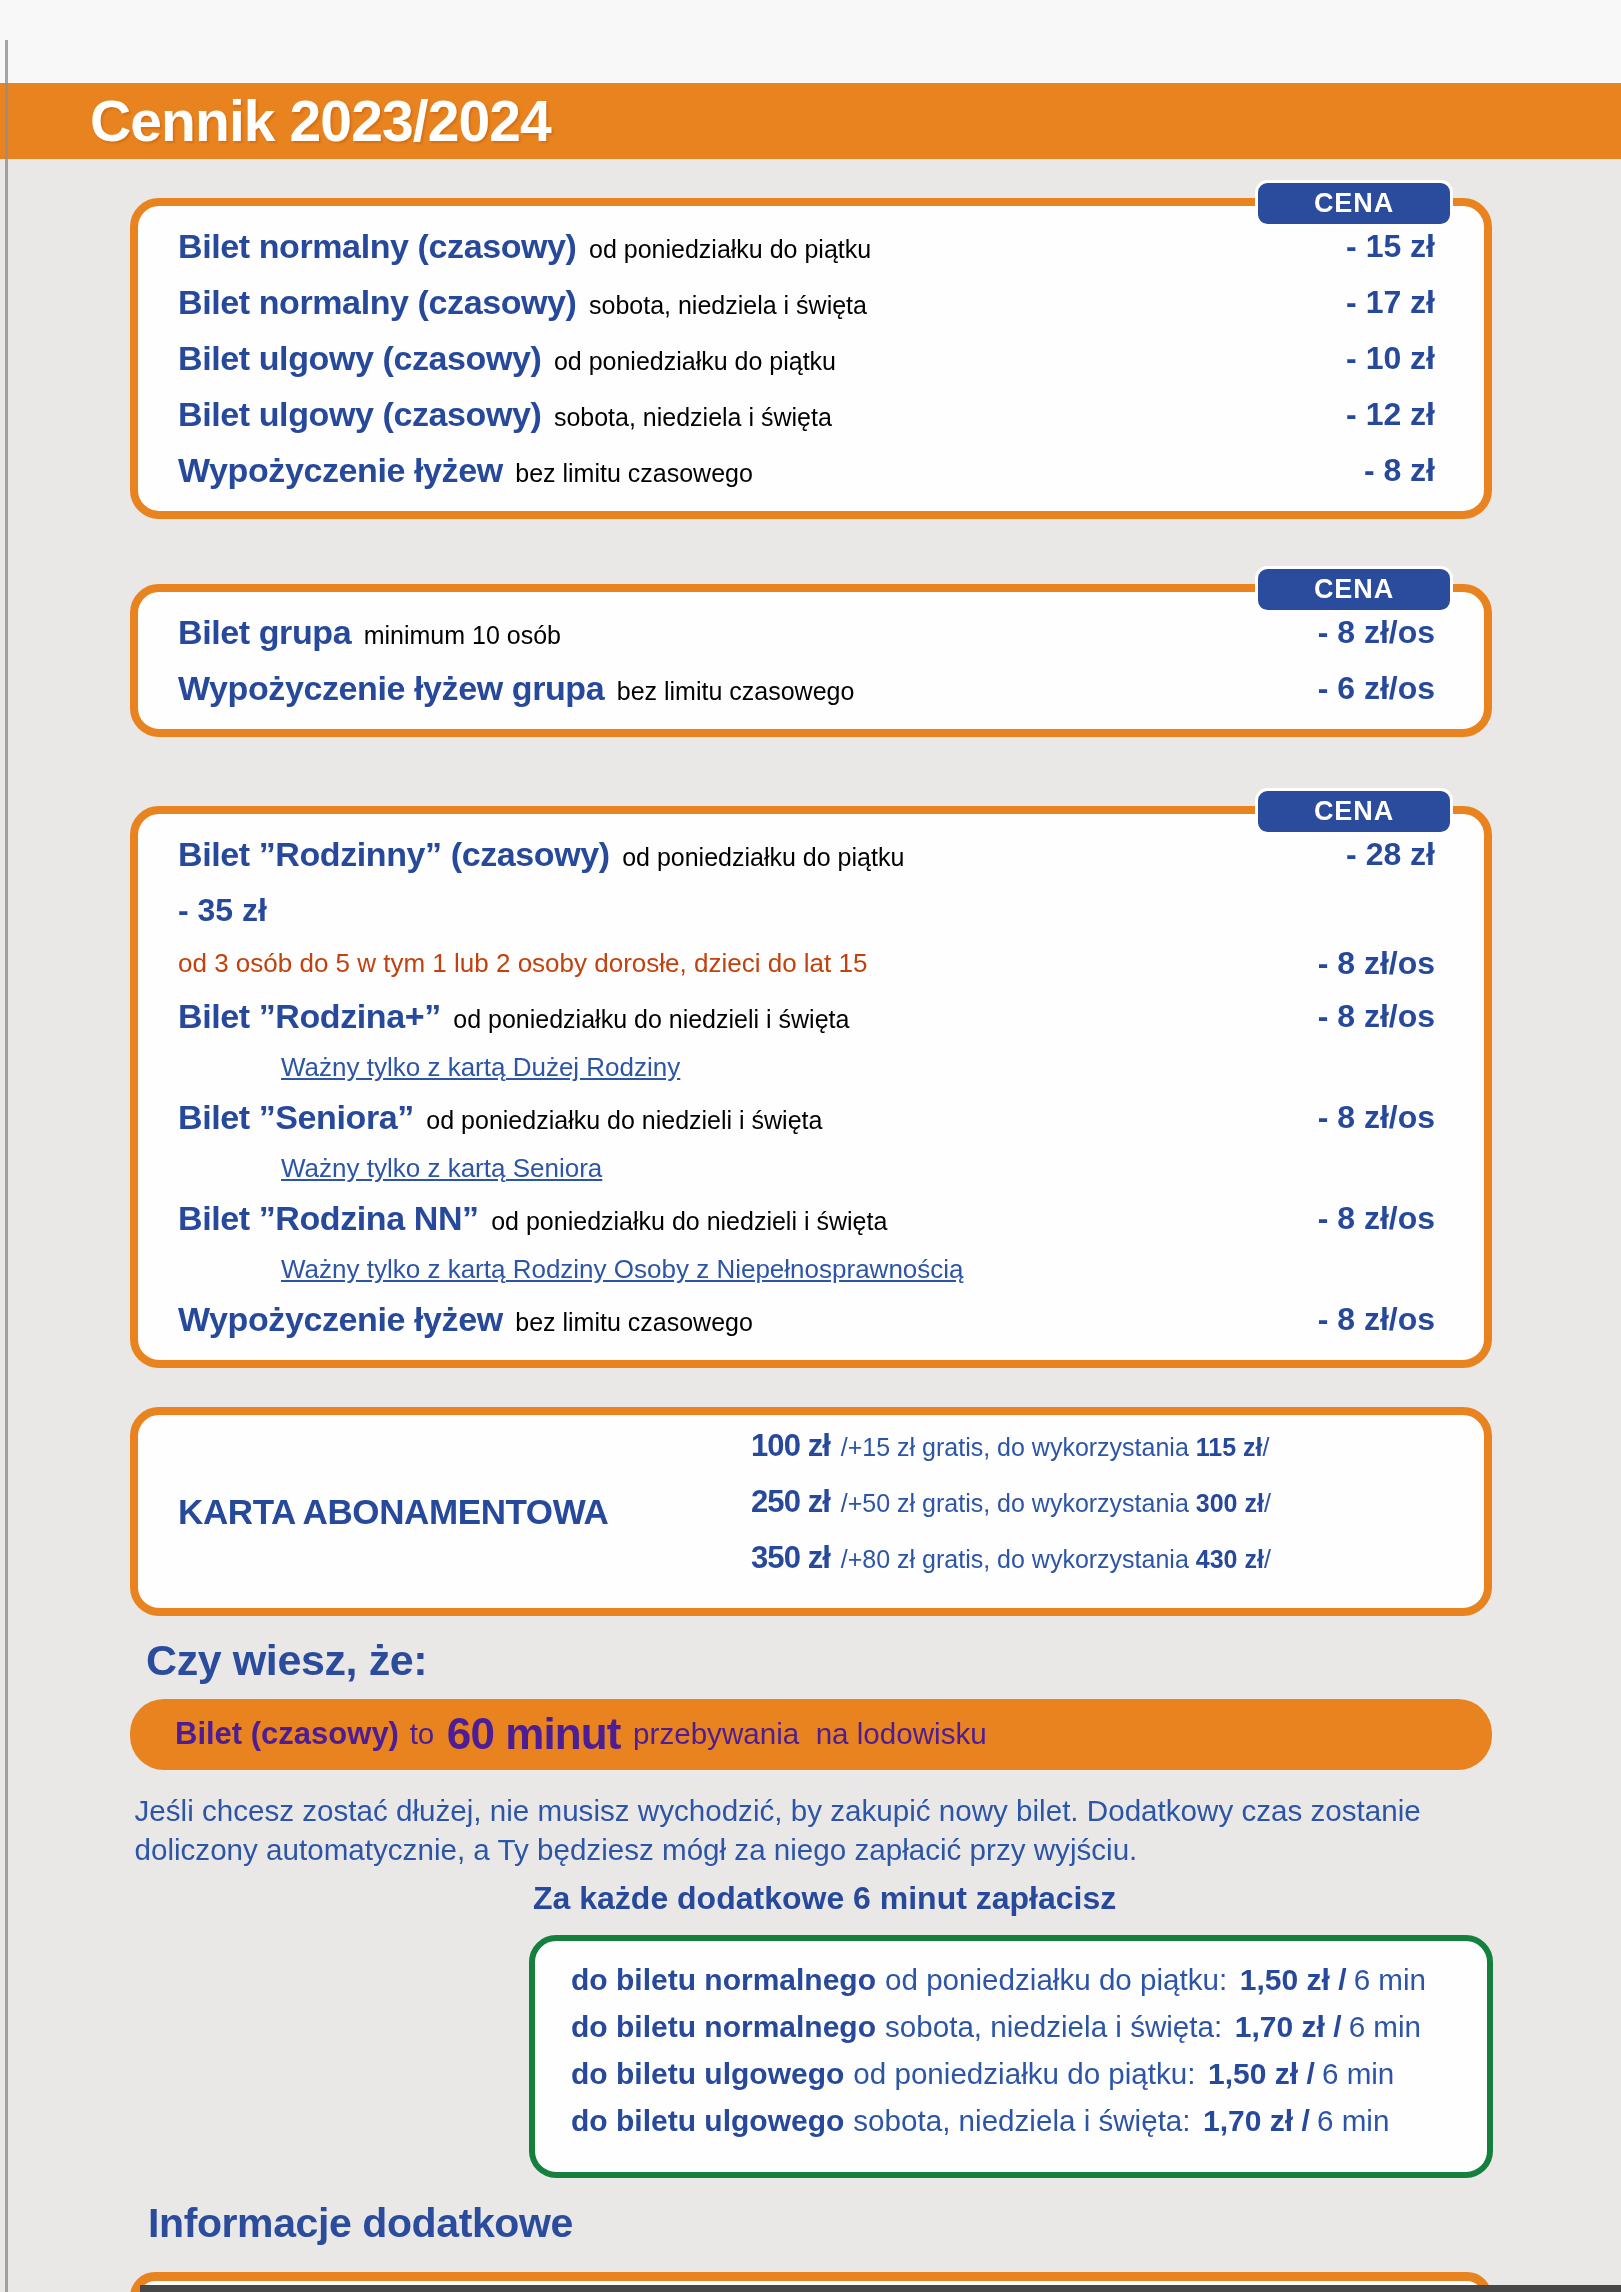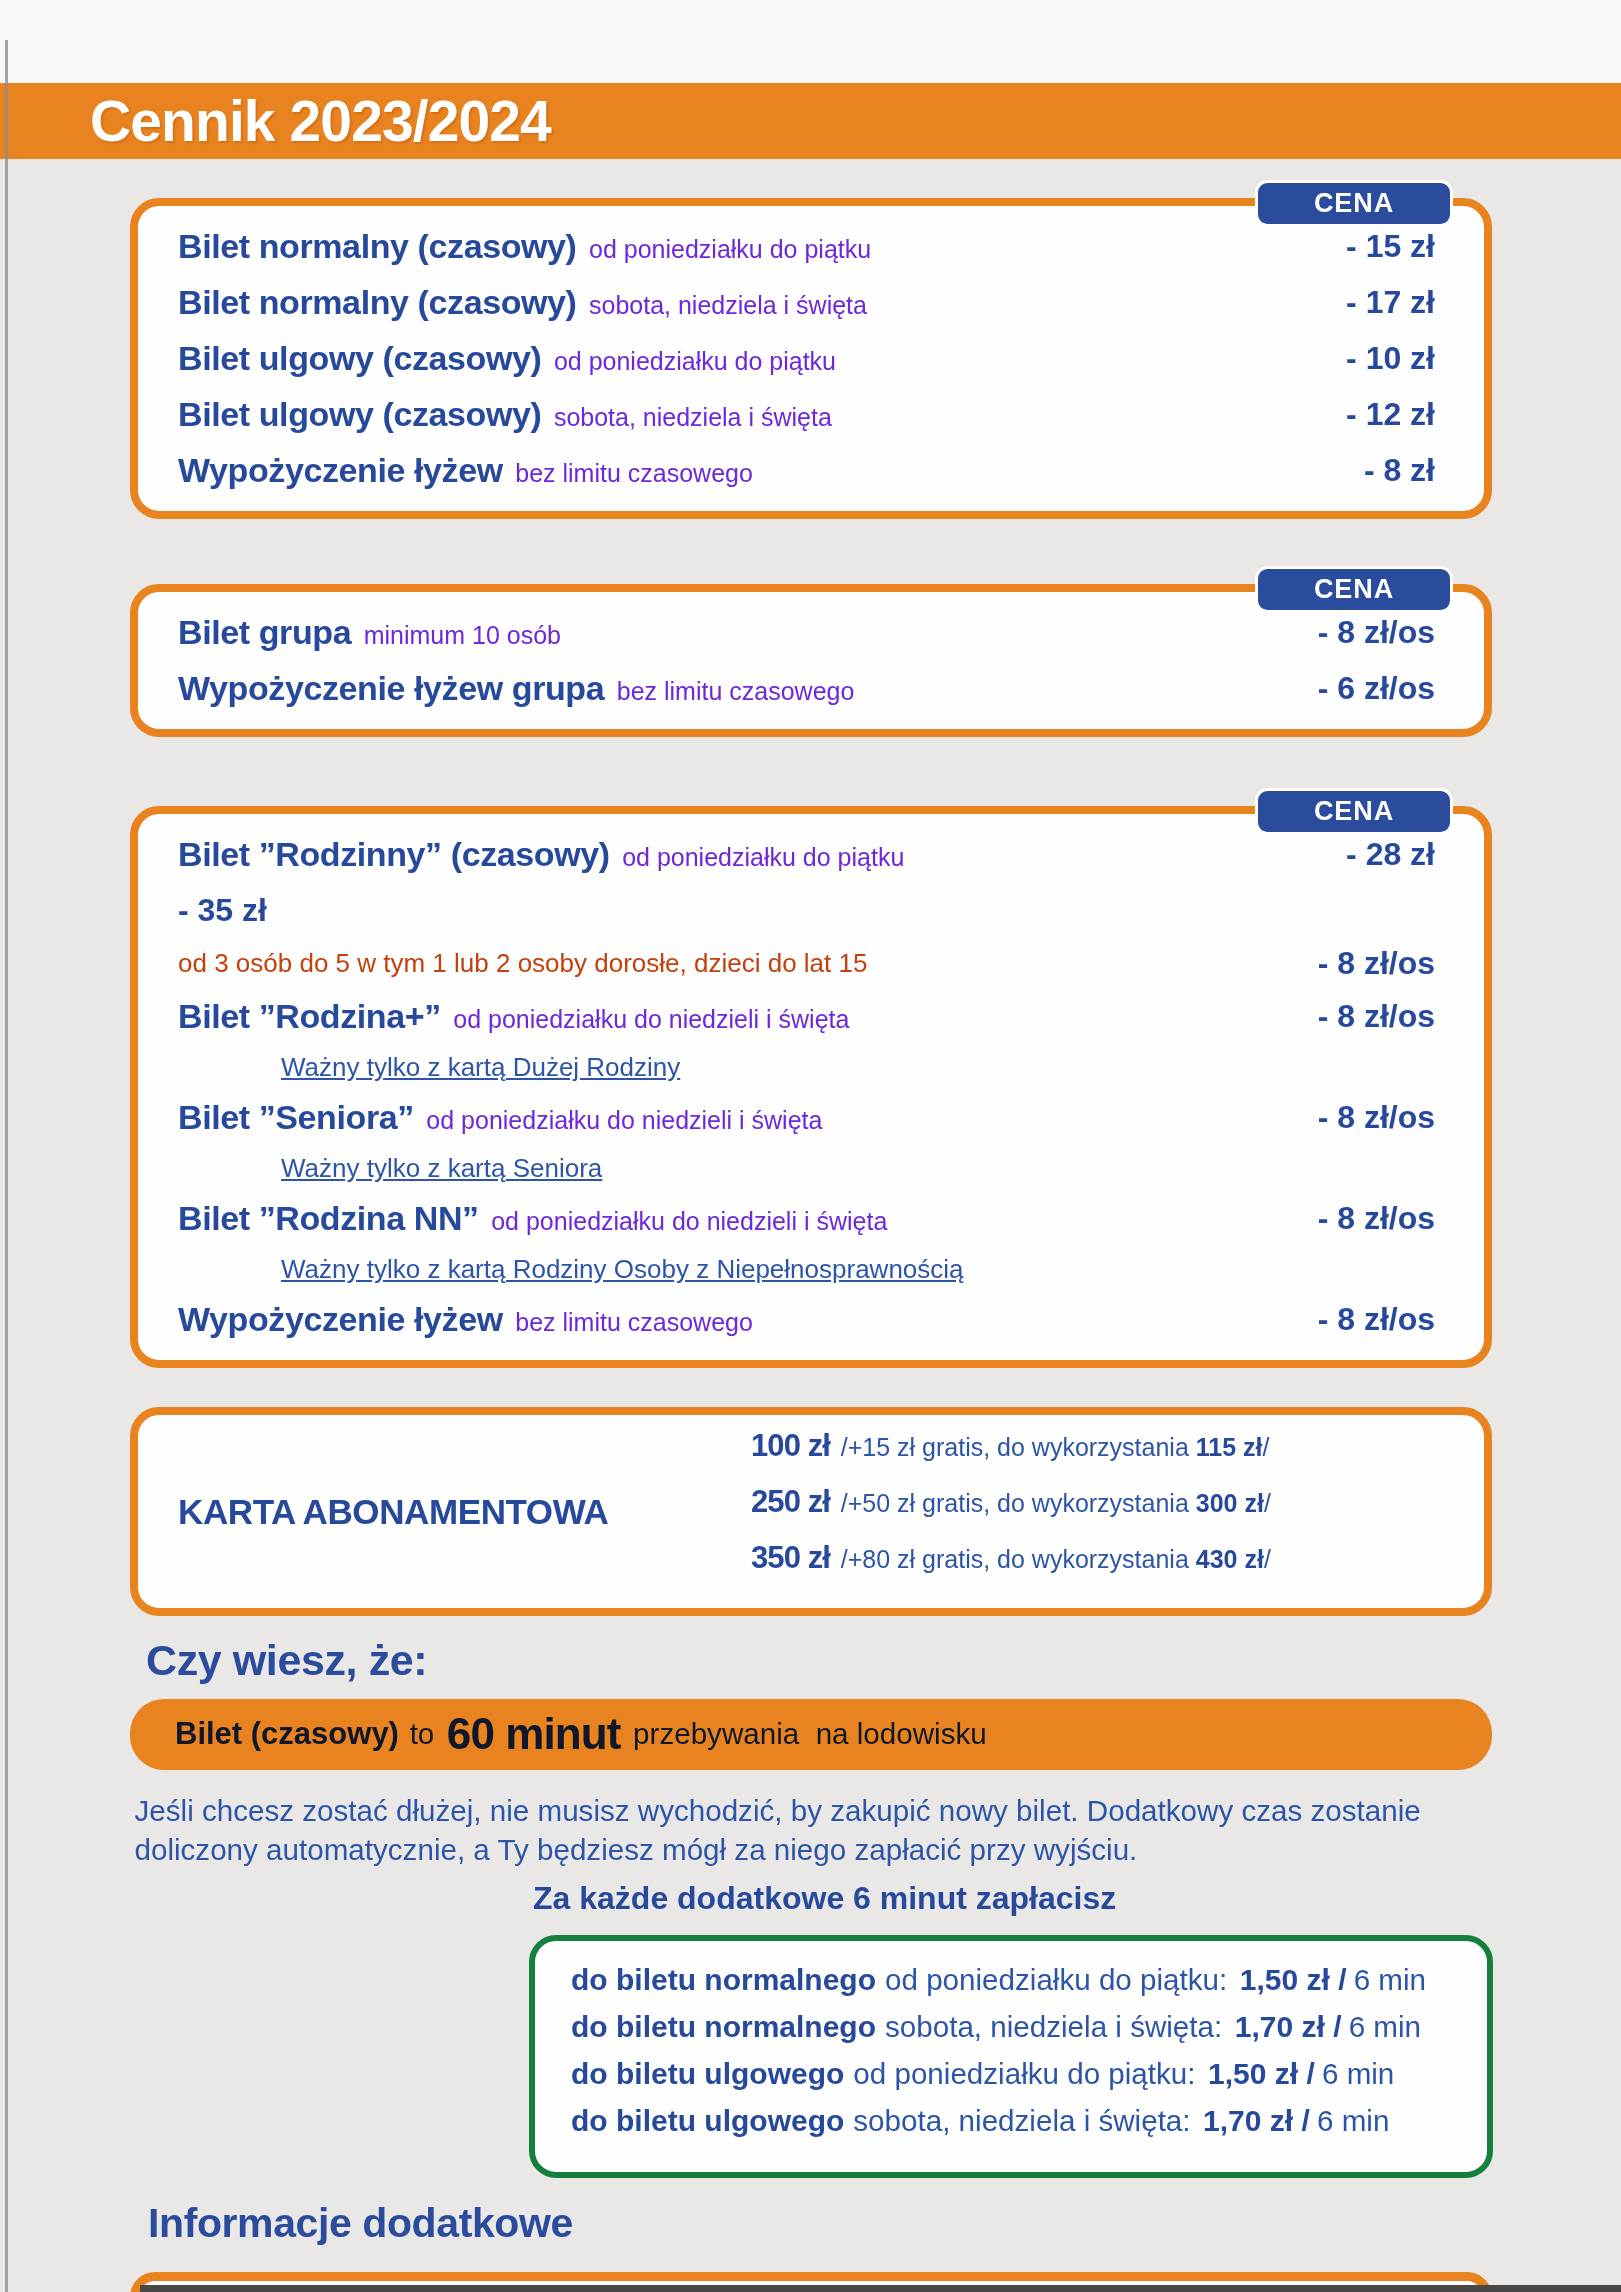--- a/index.html
+++ b/index.html
@@ -36,37 +36,37 @@
     display:flex;align-items:center;justify-content:center;z-index:3;
   }
   .mt-box1{margin-top:39px;min-height:315px;}
   .mt-box2{margin-top:65px;min-height:141px;}
   .mt-box3{margin-top:69px;min-height:527px;}
   .mt-box4{margin-top:39px;min-height:186px;display:flex;align-items:center;}
 
   .price-row{display:flex;justify-content:space-between;align-items:center;min-height:56px;}
   .price-row .lbl{white-space:nowrap;}
   .lbl .b{color:#27499b;font-weight:bold;font-size:34px;letter-spacing:-0.4px;}
-  .lbl .d{color:#6d28d9;font-size:25px;margin-left:12.5px;}
+  .lbl .d{color:#000000;font-size:25px;margin-left:12.5px;}
   .price{color:#27499b;font-weight:bold;font-size:32px;white-space:nowrap;}
   .row-small{min-height:50px;}
   .row-small .small-text{color:#c2410c;font-size:26px;}
   .sub-note{color:#2c55a7;font-size:26px;margin-left:103px;min-height:45px;display:flex;align-items:center;text-decoration:underline;}
 
   .karta-label{color:#27499b;font-weight:bold;font-size:35px;letter-spacing:-0.4px;flex:0 0 573px;}
   .karta-tiers{flex:1;}
   .karta-tier{display:flex;align-items:baseline;min-height:56px;}
   .karta-amount{color:#27499b;font-weight:bold;font-size:31px;letter-spacing:-0.9px;}
   .karta-note{color:#2c55a7;font-size:25px;margin-left:10.7px;}
   .karta-note b{font-weight:bold;color:#27499b;}
 
   .know-heading{margin-top:19.7px;color:#2b4c9c;font-weight:bold;font-size:43px;letter-spacing:-0.4px;padding-left:16px;}
   .banner{
     margin-top:14.3px;height:71px;background:#e8831f;border-radius:34px;
-    display:flex;align-items:center;padding:0 45px;box-sizing:border-box;color:#0f172a;
+    display:flex;align-items:center;padding:0 45px;box-sizing:border-box;color:#4c1d95;
   }
   .banner .bb{font-weight:bold;font-size:31px;}
   .banner .br{font-size:29.6px;margin-left:10.7px;}
   .banner .big{font-weight:bold;font-size:44px;margin-left:12.5px;letter-spacing:-0.9px;}
   .banner .tail{font-size:29.6px;margin-left:12.5px;white-space:pre;}
 
   .paragraph{margin-top:21.5px;padding-left:4.5px;color:#2c55a7;font-size:29.6px;line-height:39px;width:1317px;}
 
   .extra-heading{margin-top:10.7px;margin-left:403px;color:#27499b;font-weight:bold;font-size:32px;}
   .extra-box{

